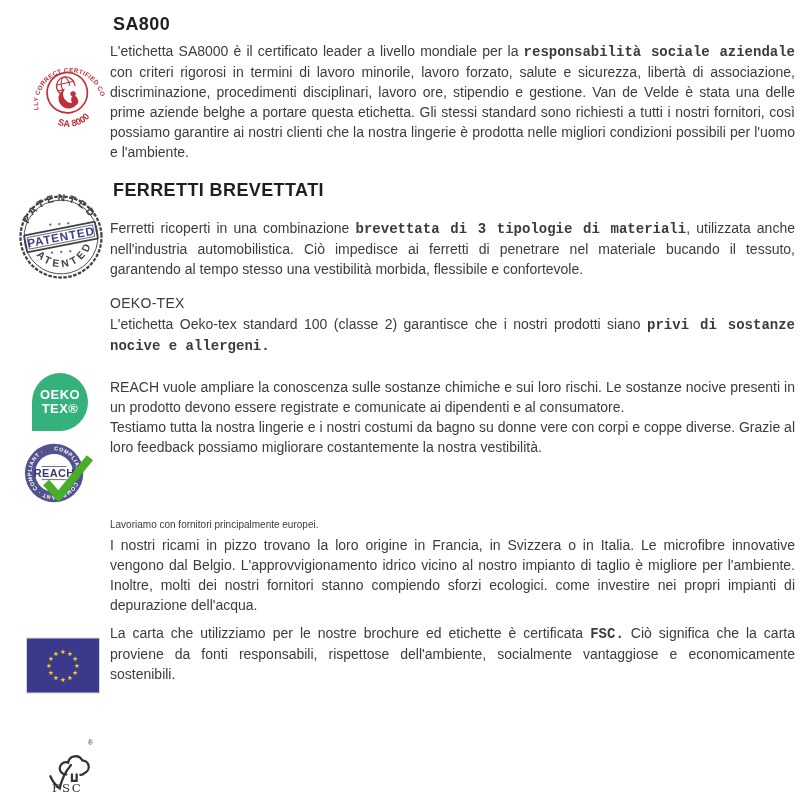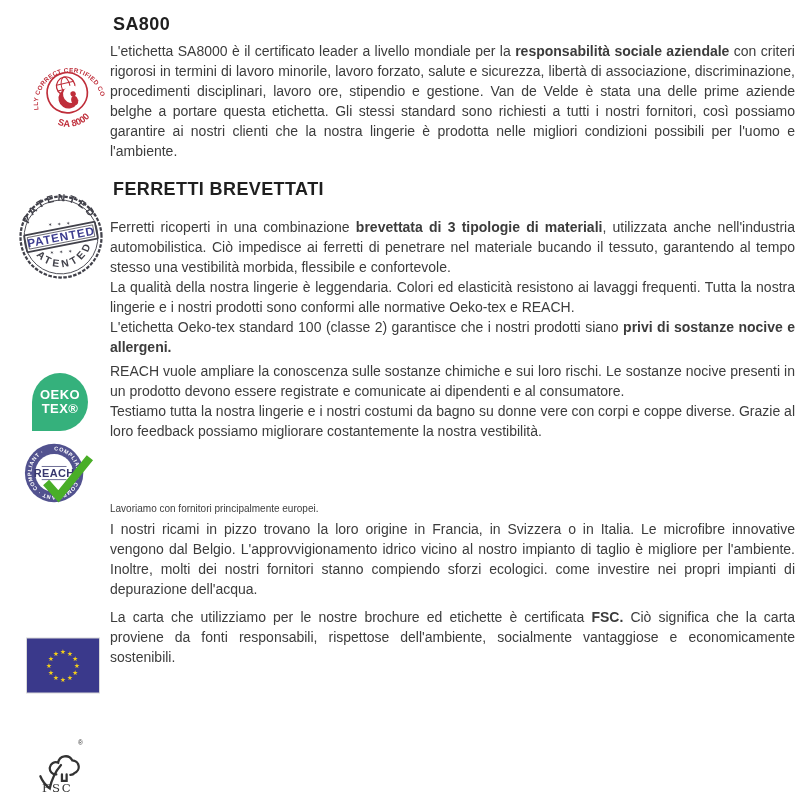--- a/index.html
+++ b/index.html
@@ -10,36 +10,36 @@
   
   .h1 { margin:0 0 6px 110px; padding-left:3px; font-size:18px; font-weight:700;
         letter-spacing:.4px; color:var(--heading); line-height:21px; }
   .h1.mt-fer { margin-top:18px; margin-bottom:17px; }
   .h1.mt-lin { margin-top:20px; margin-bottom:9px; }
   .sublabel { margin:0 0 2px 110px; font-size:14px; color:var(--body); letter-spacing:.3px; line-height:18px; }
   .sublabel.mt-oeko { margin-top:15px; }
   .sublabel.mt-test { margin-top:13px; margin-bottom:15px; }
   p.body { margin:0 0 0 110px; font-size:14px; line-height:20px; color:var(--body);
            text-align:justify; }
-  p.body.mt-reach { margin-top:4px; }
+  p.body.mt-reach { margin-top:21px; }
   .intro-line { margin:58px 0 0 110px; font-size:10px; line-height:20px; color:var(--body); }
   p.body.mt-fsc { margin-top:8px; }
-  .b { font-weight:700; }
+  .b { font-weight:700;font-family:Liberation Mono, monospace; }
 
   
   .badge { position:absolute; }
   #badge-sa8000 { left:26px; top:54px; width:84px; height:84px; transform:rotate(-13deg); }
   #badge-patented { left:16px; top:192px; width:90px; height:90px; transform:rotate(-4deg); }
   #badge-oeko { left:32px; top:373px; width:56px; height:58px; background:var(--oeko_green);
                 border-radius:50% 50% 50% 0; display:flex; flex-direction:column;
                 align-items:center; justify-content:center; color:#fff; font-weight:700;
                 font-size:13px; line-height:14px; letter-spacing:.4px; }
   #badge-reach { left:22px; top:438px; width:73px; height:73px; }
   #badge-eu { left:26px; top:637px; width:74px; height:57px; }
-  #badge-fsc { left:32px; top:735px; width:58px; height:60px; }
+  #badge-fsc { left:42px; top:735px; width:58px; height:60px; }
 
   
   svg text { font-family:"Liberation Sans", sans-serif; }
   .sa-ring-text { fill:var(--sa_red); font-size:7.5px; font-weight:700; letter-spacing:.4px; }
   .sa-label { fill:var(--sa_red); font-size:11px; font-weight:700; }
   .sa-line { stroke:var(--sa_red); fill:none; }
   .pat-arc { fill:var(--stamp_ink); font-size:11.5px; font-weight:700; letter-spacing:3.5px; }
   .pat-star { fill:var(--stamp_ink); font-size:5.5px; letter-spacing:2px; }
   .pat-banner-text { fill:var(--stamp_blue); font-size:13px; font-weight:700; letter-spacing:1px; }
   .reach-ring-text { fill:#fff; font-size:7.5px; font-weight:700; letter-spacing:.8px; }
@@ -53,22 +53,22 @@
 <body>
 
 <div class="page">
 
   <h2 class="h1">SA800</h2>
   <p class="body"><span>L'etichetta SA8000 è il certificato leader a livello mondiale per la </span><span class="b">responsabilità sociale aziendale</span><span> con criteri rigorosi in termini di lavoro minorile, lavoro forzato, salute e sicurezza, libertà di associazione, discriminazione, procedimenti disciplinari, lavoro ore, stipendio e gestione. Van de Velde è stata una delle prime aziende belghe a portare questa etichetta.  Gli stessi standard sono richiesti a tutti i nostri fornitori, così possiamo garantire ai nostri clienti che la nostra lingerie è prodotta nelle migliori condizioni possibili per l'uomo e l'ambiente.</span></p>
 
   <h2 class="h1 mt-fer">FERRETTI BREVETTATI</h2>
   <p class="body"><span>Ferretti ricoperti in una combinazione </span><span class="b">brevettata di 3 tipologie di materiali</span><span>, utilizzata anche nell'industria automobilistica. Ciò impedisce ai ferretti di penetrare nel materiale bucando il tessuto, garantendo al tempo stesso una vestibilità morbida, flessibile e confortevole.</span></p>
 
-  <p class="body">La qualità della nostra lingerie è leggendaria. Colori ed elasticità resistono ai lavaggi frequenti. Tutta la nostra lingerie e i nostri prodotti sono conformi alle normative Oeko-tex e REACH.</p>
 
+  <div class="sublabel mt-oeko">OEKO-TEX</div>
   <p class="body"><span>L'etichetta Oeko-tex standard 100 (classe 2) garantisce che i nostri prodotti siano </span><span class="b">privi di sostanze nocive e allergeni.</span><span></span></p>
 
   <p class="body mt-reach">REACH vuole ampliare la conoscenza sulle sostanze chimiche e sui loro rischi. Le sostanze nocive presenti in un prodotto devono essere registrate e comunicate ai dipendenti e al consumatore.</p>
 
   <p class="body">Testiamo tutta la nostra lingerie e i nostri costumi da bagno su donne vere con corpi e coppe diverse. Grazie al loro feedback possiamo migliorare costantemente la nostra vestibilità.</p>
 
   <div class="intro-line">Lavoriamo con fornitori principalmente europei.</div>
   <p class="body">I nostri ricami in pizzo trovano la loro origine in Francia, in Svizzera o in Italia. Le microfibre innovative vengono dal Belgio. L'approvvigionamento idrico vicino al nostro impianto di taglio è migliore per l'ambiente. Inoltre, molti dei nostri fornitori stanno compiendo sforzi ecologici. come investire nei propri impianti di depurazione dell'acqua.</p>
 
   <p class="body mt-fsc"><span>La carta che utilizziamo per le nostre brochure ed etichette è certificata </span><span class="b">FSC.</span><span> Ciò significa che la carta proviene da fonti responsabili, rispettose dell'ambiente, socialmente vantaggiose e economicamente sostenibili.</span></p>

